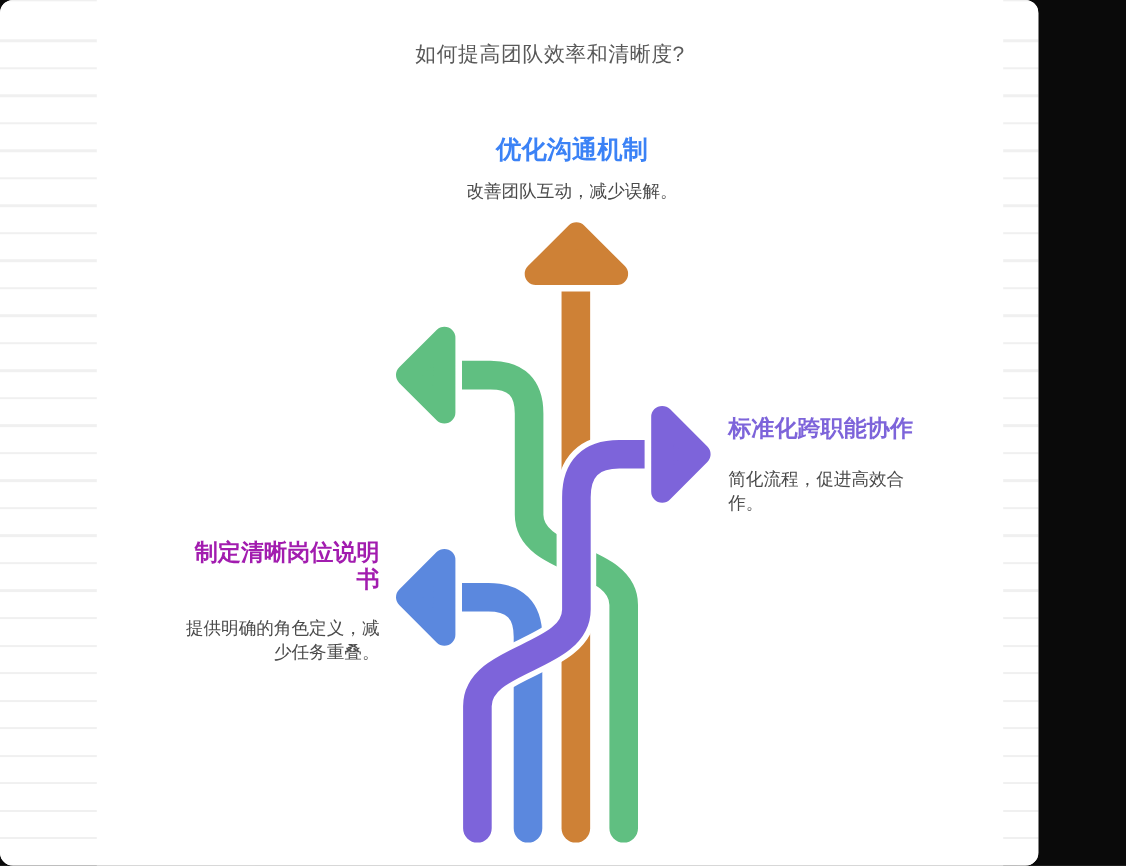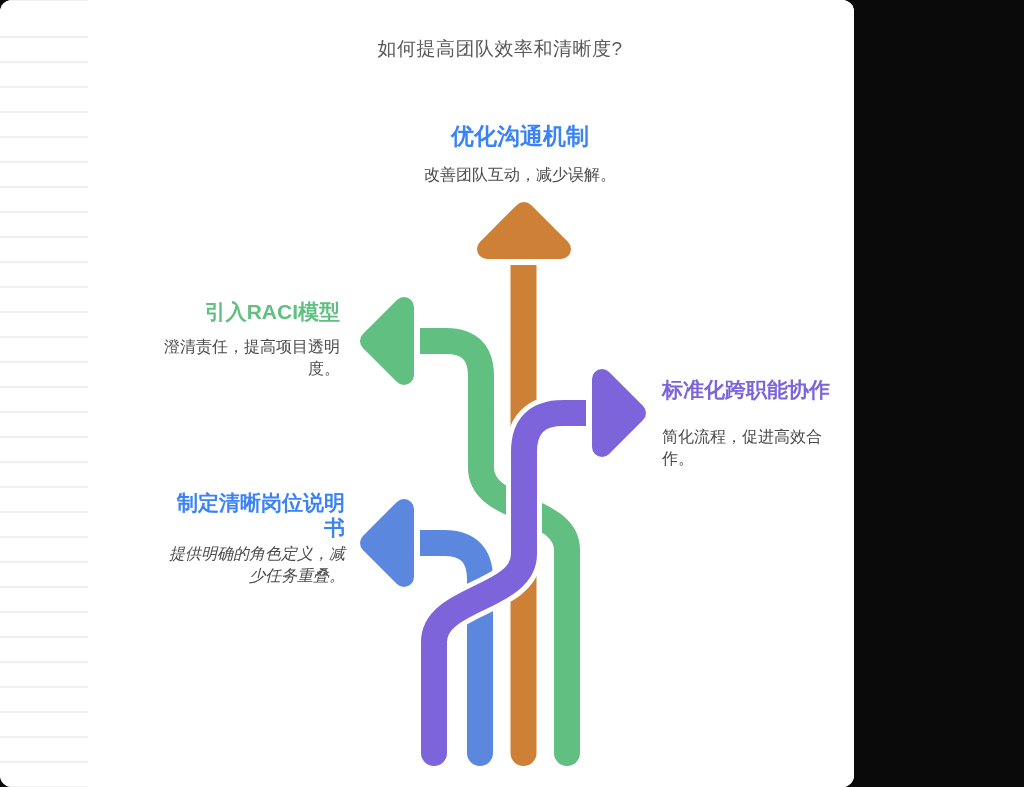--- a/index.html
+++ b/index.html
@@ -1,17 +1,17 @@
 <!DOCTYPE html>
 <html><head>
 <meta charset="utf-8">
 <style>
   html,body{margin:0;padding:0;background:#0a0a0a;}
   .screen{
-    position:relative;width:854px;height:787px;
+    position:relative;width:944px;height:787px;
     border-radius:12px;overflow:hidden;
     background:#ffffff;
     font-family:"Liberation Sans","DejaVu Sans",sans-serif;
   }
   .bg-stripes{
     position:absolute;inset:0;
     background-image:repeating-linear-gradient(to bottom,
       #ffffff 0px,#ffffff 23px,#f0f0f0 23px,#f0f0f0 25px);
     background-position:0 13px;
   }
@@ -34,22 +34,22 @@
   }
   .branch.center{left:388px;top:124px;width:264px;text-align:center;}
   .branch.center h2{font-size:23px;color:#3b82f6;white-space:nowrap;}
   .branch.center p{margin-top:15px;}
   .branch.green-b{left:155px;top:299px;width:185px;text-align:right;}
   .branch.green-b h2{color:#60bf81;white-space:nowrap;}
   .branch.purple-b{left:662px;top:377px;width:166px;text-align:left;}
   .branch.purple-b h2{color:#7d64da;white-space:nowrap;}
   .branch.purple-b p{margin-top:24px;}
   .branch.blue-b{left:160px;top:490px;width:185px;text-align:right;}
-  .branch.blue-b h2{color:#3b82f6;}
-  .branch.blue-b p{margin-top:3px;font-style:italic;}
+  .branch.blue-b h2{color:#a21caf;}
+  .branch.blue-b p{margin-top:21px;}
   .shaft{fill:none;stroke-linecap:round;stroke-linejoin:round;}
   .casing{fill:none;stroke:#ffffff;stroke-width:36;stroke-linecap:round;stroke-linejoin:round;}
   .head-casing{fill:#ffffff;stroke:#ffffff;stroke-width:32;stroke-linejoin:round;stroke-linecap:round;}
 </style>
 </head>
 <body>
 
 <div class="screen">
   <div class="bg-stripes"></div>
   <div class="card"></div>
@@ -85,24 +85,20 @@
       <path class="head-casing" d="M636,413 L602,379 L602,447 Z"></path>
       <path d="M636,413 L602,379 L602,447 Z" fill="#7d64da" stroke="#7d64da" stroke-width="20" stroke-linejoin="round"></path>
     </g>
   </svg>
 
   <div class="branch center">
     <h2>优化沟通机制</h2>
     <p>改善团队互动，减少误解。</p>
   </div>
 
-  <div class="branch green-b">
-    <h2>引入RACI模型</h2>
-    <p>澄清责任，提高项目透明度。</p>
-  </div>
 
   <div class="branch purple-b">
     <h2>标准化跨职能协作</h2>
     <p>简化流程，促进高效合作。</p>
   </div>
 
   <div class="branch blue-b">
     <h2>制定清晰岗位说明书</h2>
     <p>提供明确的角色定义，减少任务重叠。</p>
   </div>

